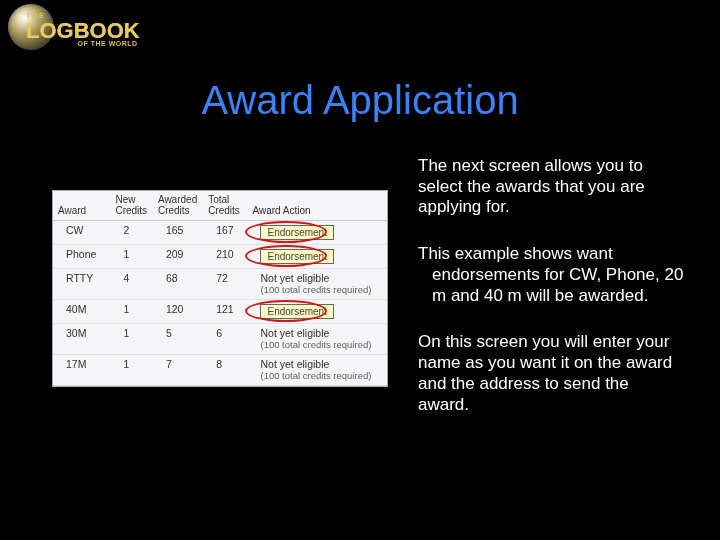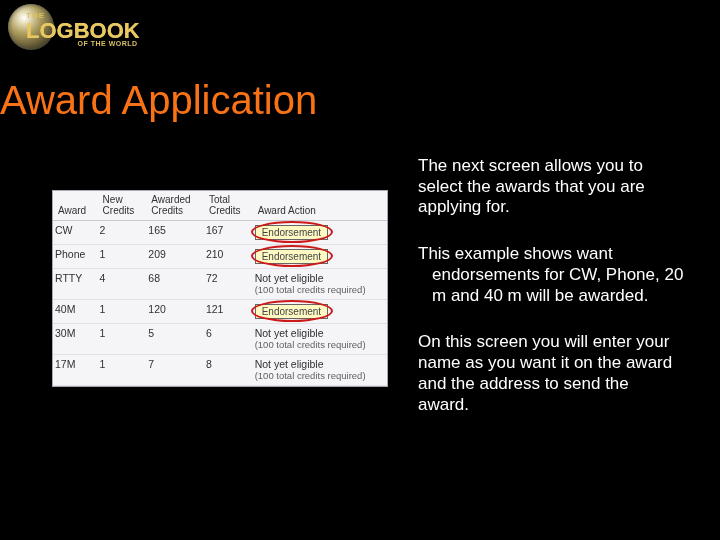--- a/index.html
+++ b/index.html
@@ -35,42 +35,43 @@
     color:#e8c860;
     display:block;font-family:"Arial Black",Arial;
   }
   .logo-sub{
     font-size:7px;letter-spacing:0.5px;color:#d8c060;
     display:block;text-align:right;margin-top:-2px;margin-right:2px;
   }
   
   .title{
     position:absolute;left:0;right:0;top:78px;
-    font-size:40px;color:#f97316;
+    text-align:center;
+    font-size:40px;color:#3b82f6;
   }
   
   .table-wrap{
     position:absolute;left:52px;top:190px;
     width:334px;
     background:#f5f5f8;
     border:1px solid #a8a8b0;
     color:#303030;
     font-size:10.5px;
     line-height:1.1;
   }
   table{border-collapse:collapse;width:100%}
   th{
     text-align:left;font-weight:normal;
     padding:3px 5px 4px;
     border-bottom:1px solid #c8c8d0;
     vertical-align:bottom;
     font-size:10px;
   }
   td{
-    padding:4px 2px;
+    padding:4px 13px;
     border-bottom:1px solid #e0e0e6;
     vertical-align:top;
   }
   tr.nb td{border-bottom:none;padding-bottom:0}
   tr.note td{font-size:9.5px;color:#606060;padding-top:0;padding-bottom:4px}
   td.action{position:relative}
   .endorse{
     display:inline-block;
     border:1px solid #666;
     background:#fef9c3;

